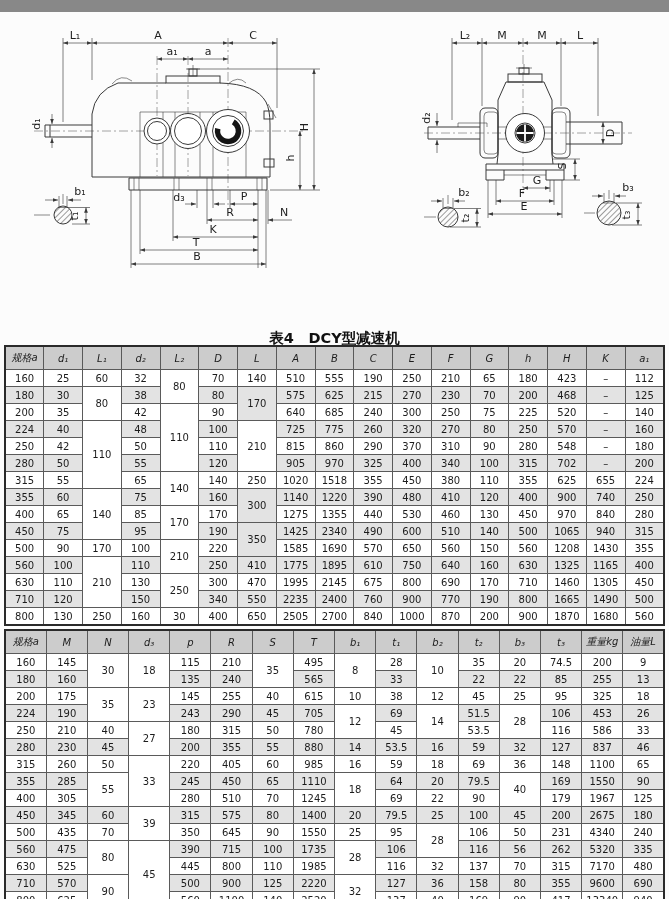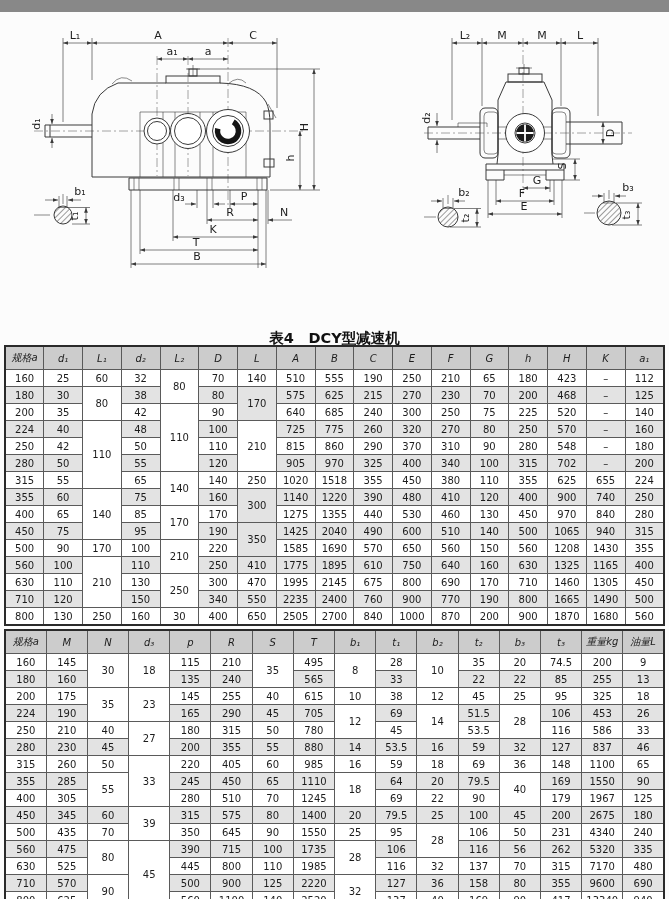--- a/index.html
+++ b/index.html
@@ -393,21 +393,21 @@
           <td class="w">840</td>
           <td class="w">280</td>
         </tr>
         <tr>
           <td class="g">450</td>
           <td class="g">75</td>
           <td class="g">95</td>
           <td class="g">190</td>
           <td rowspan="2" class="g">350</td>
           <td class="g">1425</td>
-          <td class="g">2040</td>
+          <td class="g">2340</td>
           <td class="g">490</td>
           <td class="g">600</td>
           <td class="g">510</td>
           <td class="g">140</td>
           <td class="g">500</td>
           <td class="g">1065</td>
           <td class="g">940</td>
           <td class="g">315</td>
         </tr>
         <tr>
@@ -569,21 +569,21 @@
           <td class="w">12</td>
           <td class="w">45</td>
           <td class="w">25</td>
           <td class="w">95</td>
           <td class="w">325</td>
           <td class="w">18</td>
         </tr>
         <tr>
           <td class="g">224</td>
           <td class="g">190</td>
-          <td class="g">165</td>
+          <td class="g">243</td>
           <td class="g">290</td>
           <td class="g">45</td>
           <td class="g">705</td>
           <td rowspan="2" class="w">12</td>
           <td class="g">69</td>
           <td rowspan="2" class="w">14</td>
           <td class="g">51.5</td>
           <td rowspan="2" class="w">28</td>
           <td class="g">106</td>
           <td class="g">453</td>

